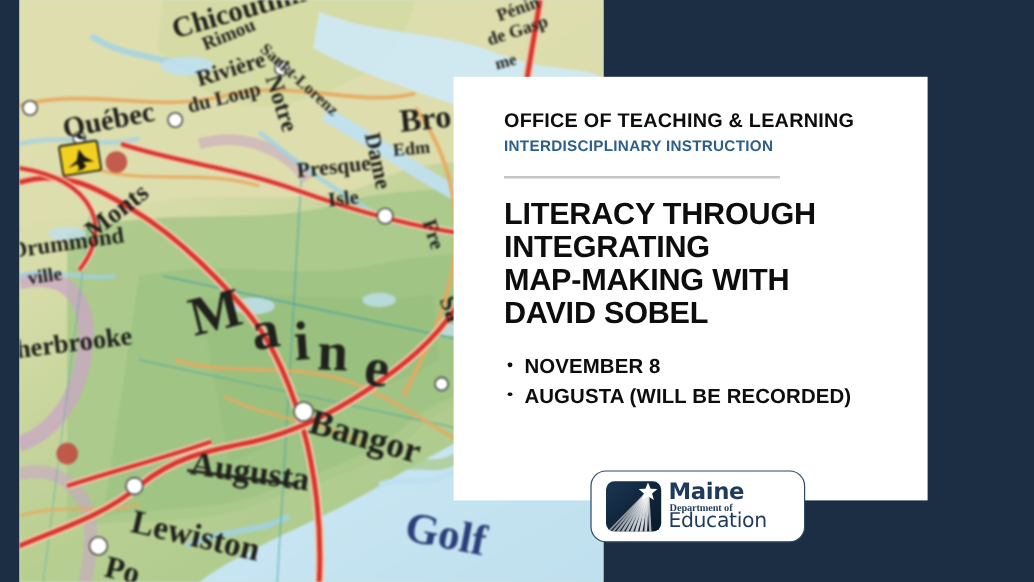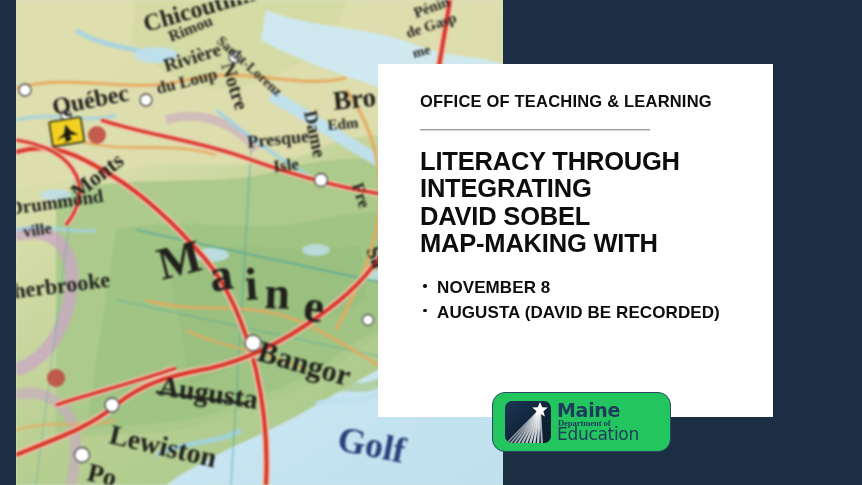--- a/index.html
+++ b/index.html
@@ -50,21 +50,21 @@
     color:#0d0d0d;line-height:1.45;letter-spacing:.1px;white-space:nowrap;
   }
   #bullets li:before{
     content:"";position:absolute;left:3px;top:8px;width:3.6px;height:3.6px;
     border-radius:50%;background:#0d0d0d;
   }
 
   
   #logo-pill{
     position:absolute;left:476px;top:392px;width:179px;height:60px;
-    background:#22c55e;border:1.4px solid #2c4a63;border-radius:13px;
+    background:#ffffff;border:1.4px solid #2c4a63;border-radius:13px;
     display:flex;align-items:center;padding-left:11px;box-sizing:border-box;
   }
   #logo-mark{width:48px;height:44px;flex:0 0 auto;}
   #logo-text{margin-left:5px;line-height:1;}
   .lg-maine{font-size:19px;font-weight:700;color:#1f3a5c;letter-spacing:-.3px;
     font-family:"DejaVu Sans",sans-serif;}
   .lg-dept{font-size:8.6px;font-weight:700;color:#1f3a5c;letter-spacing:-.1px;
     margin:-1px 0 -1px 1px;font-family:Liberation Serif, serif;}
   .lg-edu{font-size:17px;font-weight:400;color:#1f3a5c;letter-spacing:-.3px;
     font-family:"DejaVu Sans",sans-serif;}
@@ -246,30 +246,31 @@
       <text class="mlabel" x="70" y="480" font-size="26" transform="rotate(14 70 480)">Po</text>
 
       <text class="mlabel-blue" x="320" y="450" font-size="36" transform="rotate(11 320 450)">Golf</text>
     </svg>
     </div>
   </div>
 
   <div id="card">
     <div class="card-pad">
       <div id="eyebrow">OFFICE OF TEACHING &amp; LEARNING</div>
+      <div id="subbrow">INTERDISCIPLINARY INSTRUCTION</div>
       <div id="rule"></div>
       <div id="headline">
         <span class="hl">LITERACY THROUGH</span>
         <span class="hl">INTEGRATING</span>
+        <span class="hl">MAP-MAKING WITH</span>
         <span class="hl">DAVID SOBEL</span>
-        <span class="hl">MAP-MAKING WITH</span>
       </div>
       <ul id="bullets">
         <li>NOVEMBER 8</li>
-        <li>AUGUSTA (DAVID BE RECORDED)</li>
+        <li>AUGUSTA (WILL BE RECORDED)</li>
       </ul>
     </div>
   </div>
 
   <div id="logo-pill">
     <svg id="logo-mark" viewBox="0 0 48 44" aria-hidden="true">
       <defs>
         <linearGradient id="lgbg" x1="0" y1="0" x2="1" y2="1">
           <stop offset="0%" stop-color="#1b3754"></stop>
           <stop offset="55%" stop-color="#10243a"></stop>

